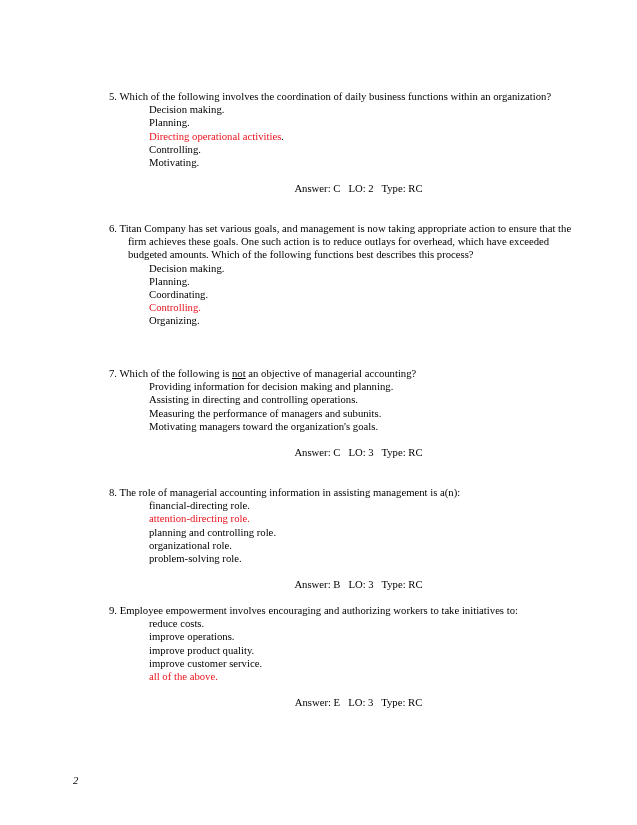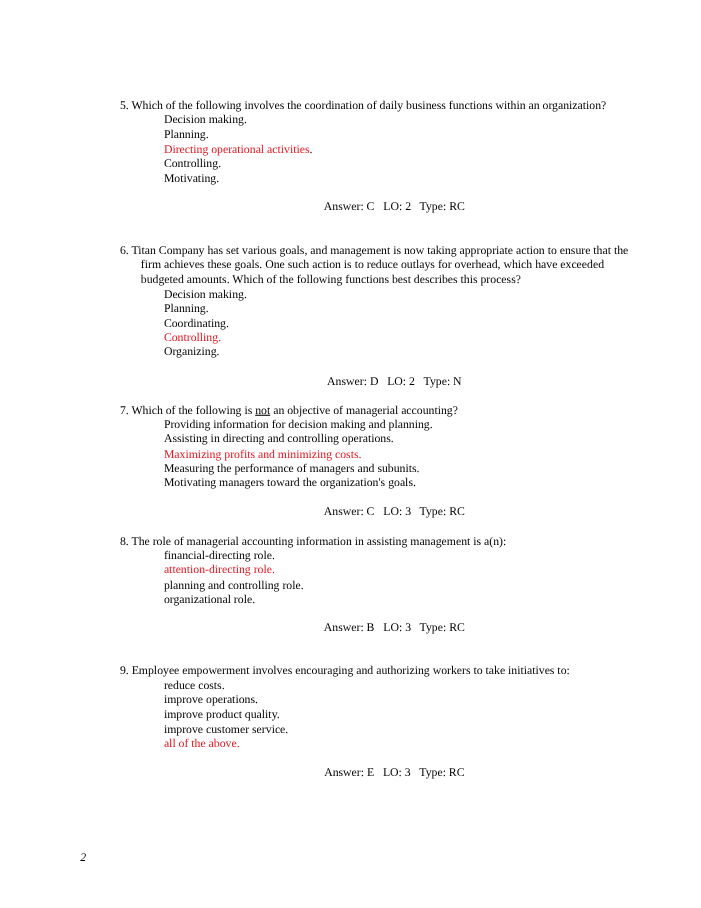--- a/index.html
+++ b/index.html
@@ -34,42 +34,41 @@
 
 <div class="question" style="top:222px;">
   <div class="stem"><span>6.</span> <span>Titan Company has set various goals, and management is now taking appropriate action to ensure that the firm achieves these goals.  One such action is to reduce outlays for overhead, which have exceeded budgeted amounts.  Which of the following functions best describes this process?</span></div>
   <ul class="options">
     <li class="option"><span class="opt-text">Decision making</span><span>.</span></li>
     <li class="option"><span class="opt-text">Planning</span><span>.</span></li>
     <li class="option"><span class="opt-text">Coordinating</span><span>.</span></li>
     <li class="option correct"><span class="opt-text" style="color: rgb(232, 20, 30);">Controlling</span><span class="opt-text" style="color: rgb(232, 20, 30);">.</span></li>
     <li class="option"><span class="opt-text">Organizing</span><span>.</span></li>
   </ul>
-  <div class="answer-line">Answer: D   LO: 2   Type: N</div>
 </div>
 
 <div class="question" style="top:367px;">
   <div class="stem"><span>7.</span> <span>Which of the following is </span><span class="u">not</span><span> an objective of managerial accounting?</span></div>
   <ul class="options">
     <li class="option"><span class="opt-text">Providing information for decision making and planning</span><span>.</span></li>
     <li class="option"><span class="opt-text">Assisting in directing and controlling operations</span><span>.</span></li>
-    <li class="option correct"><span class="opt-text" style="color: rgb(232, 20, 30);">Maximizing profits and minimizing costs</span><span class="opt-text" style="color: rgb(232, 20, 30);">.</span></li>
     <li class="option"><span class="opt-text">Measuring the performance of managers and subunits</span><span>.</span></li>
     <li class="option"><span class="opt-text">Motivating managers toward the organization's goals</span><span>.</span></li>
   </ul>
   <div class="answer-line">Answer: C   LO: 3   Type: RC</div>
 </div>
 
 <div class="question" style="top:486px;">
   <div class="stem"><span>8.</span> <span>The role of managerial accounting information in assisting management is a(n):</span></div>
   <ul class="options">
     <li class="option"><span class="opt-text">financial-directing role</span><span>.</span></li>
     <li class="option correct"><span class="opt-text" style="color: rgb(232, 20, 30);">attention-directing role</span><span class="opt-text" style="color: rgb(232, 20, 30);">.</span></li>
     <li class="option"><span class="opt-text">planning and controlling role</span><span>.</span></li>
     <li class="option"><span class="opt-text">organizational role</span><span>.</span></li>
+    <li class="option"><span class="opt-text">problem-solving role</span><span>.</span></li>
   </ul>
   <div class="answer-line">Answer: B   LO: 3   Type: RC</div>
 </div>
 
 <div class="question" style="top:604px;">
   <div class="stem"><span>9.</span> <span>Employee empowerment involves encouraging and authorizing workers to take initiatives to:</span></div>
   <ul class="options">
     <li class="option"><span class="opt-text">reduce costs</span><span>.</span></li>
     <li class="option"><span class="opt-text">improve operations</span><span>.</span></li>
     <li class="option"><span class="opt-text">improve product quality</span><span>.</span></li>

